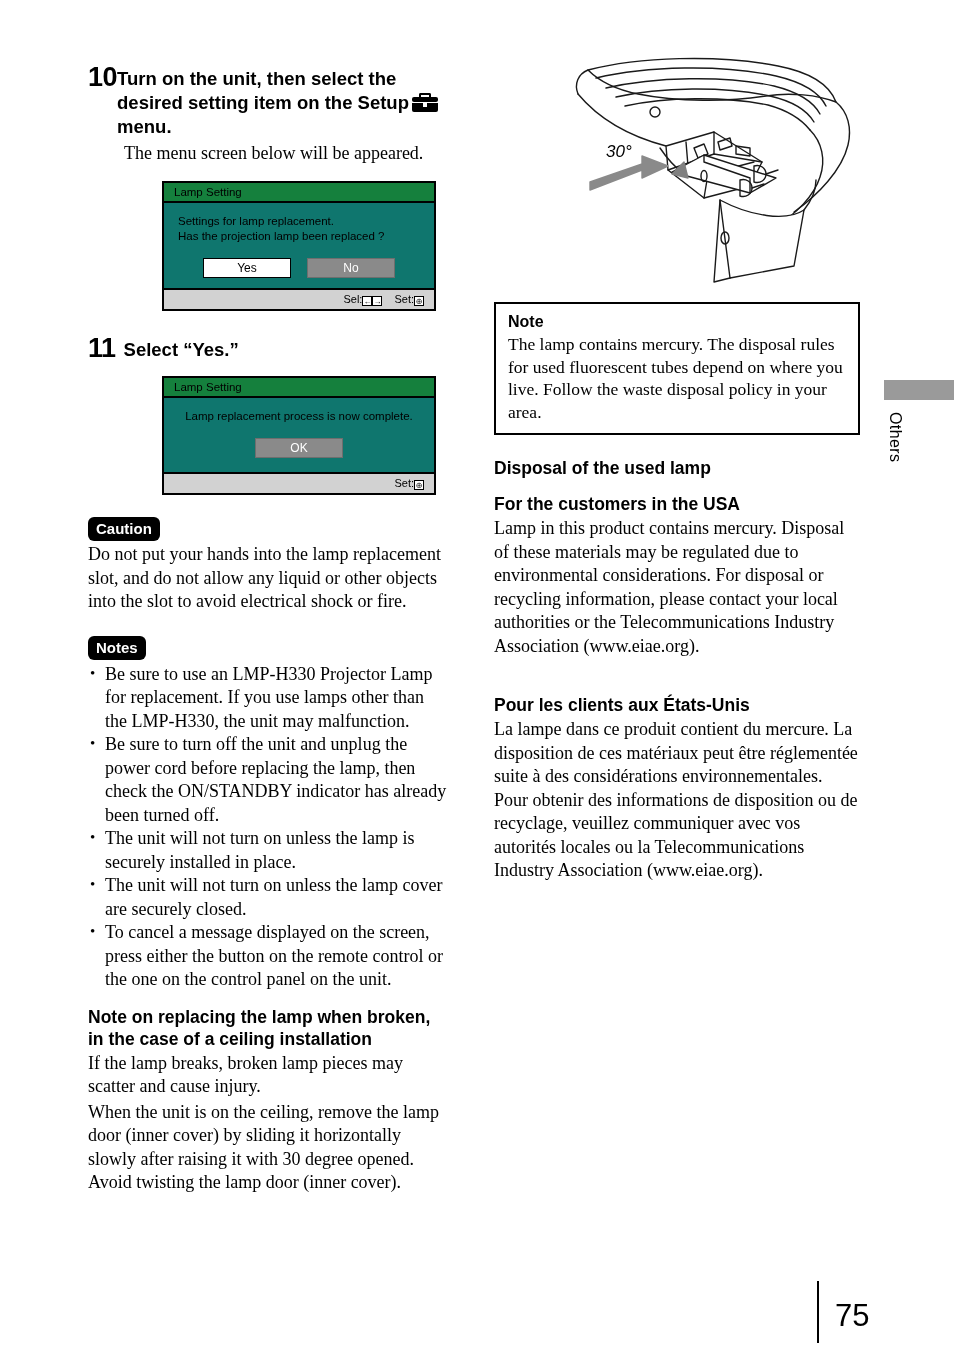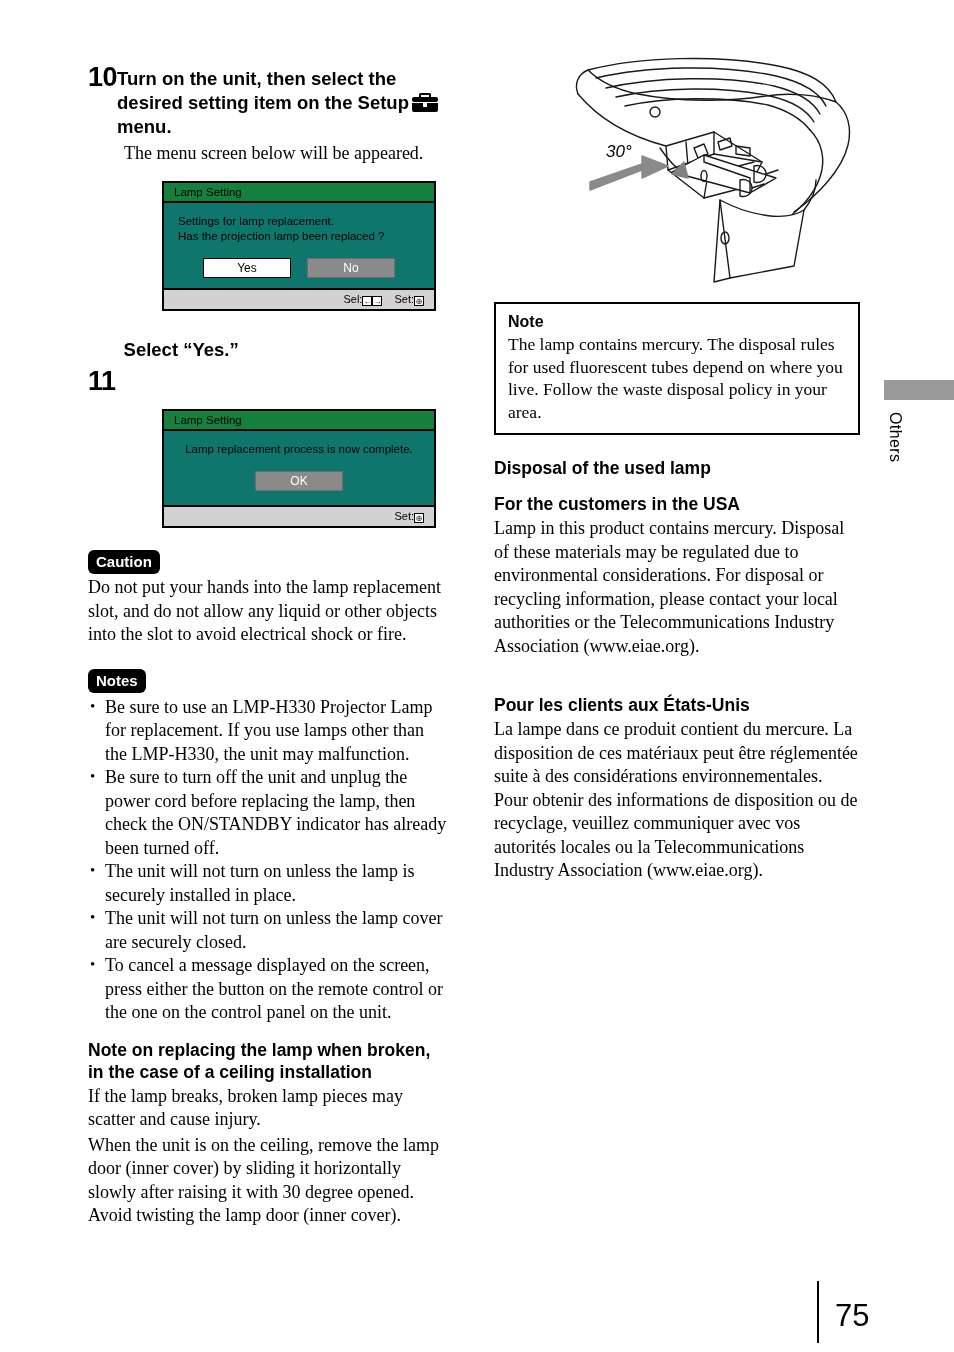--- a/index.html
+++ b/index.html
@@ -41,21 +41,21 @@
     margin-bottom: 2px;
   }
   .step-num {
     font-family: "Liberation Sans", sans-serif;
     font-weight: bold;
     font-size: 27px;
     line-height: 27px;
     letter-spacing: -0.5px;
     flex: 0 0 auto;
   }
-  .step-num.wide { margin-right: 8px; margin-top: 33px; }
+  .step-num.wide { margin-right: 8px; }
   .step-title {
     font-family: "Liberation Sans", sans-serif;
     font-weight: bold;
     font-size: 18.5px;
     line-height: 24px;
     padding-top: 3px;
   }
   .step-body {
     font-size: 18px;
     line-height: 24px;

